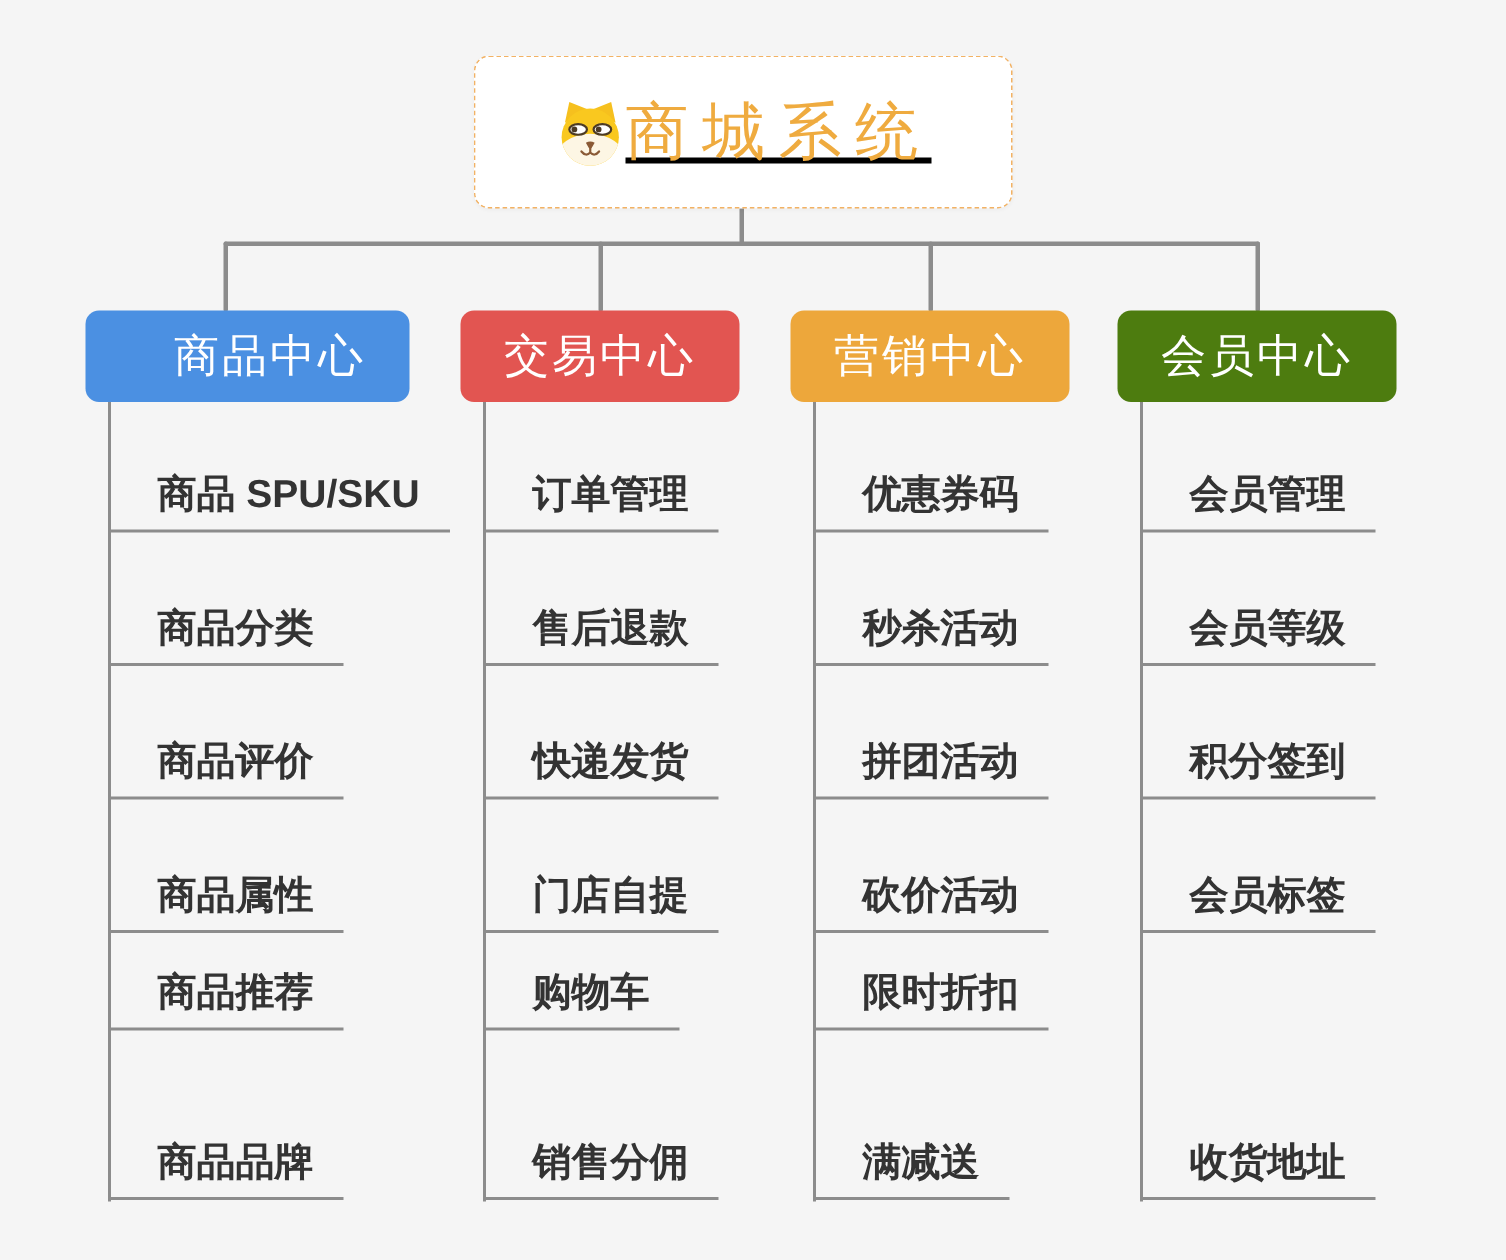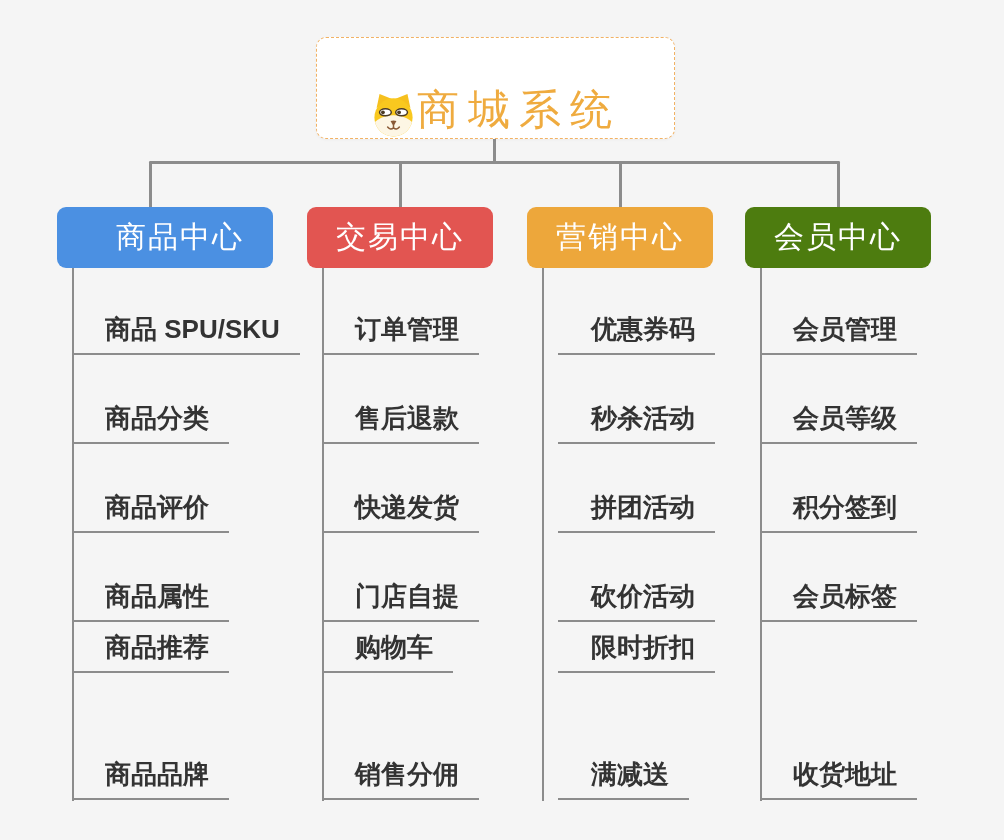--- a/index.html
+++ b/index.html
@@ -31,23 +31,24 @@
   
   .root-node {
     position: absolute;
     left: 316px; top: 37px;
     width: 359px; height: 102px;
     box-sizing: border-box;
     background: #ffffff;
     border: 1px dashed #f2b264;
     border-radius: 10px;
     display: flex;
-    align-items: flex-end;
+    align-items: center;
     justify-content: center;
     box-shadow: 0 1px 3px rgba(0,0,0,0.04);
+    text-decoration: underline;
   }
   .root-title {
     font-size: 42px;
     font-weight: 500;
     letter-spacing: 9px;
     color: #efab3f;
     white-space: nowrap;
   }
   .dog-icon { width: 47px; height: 47px; flex: 0 0 auto; }
   
@@ -67,27 +68,27 @@
   .branch-label {
     color: #ffffff;
     font-size: 30px;
     letter-spacing: 2px;
     white-space: nowrap;
   }
   
   .leaf { position: absolute; font-weight: bold; }
   .col-0 { left: 72px;  }
   .col-1 { left: 322px; }
-  .col-2 { left: 542px; padding-left: 16px; }
+  .col-2 { left: 542px; }
   .col-3 { left: 760px; }
   .row-0 { top: 314px; }
   .row-1 { top: 403px; }
   .row-2 { top: 492px; }
   .row-3 { top: 581px; }
-  .row-4 { top: 632px; }
+  .row-4 { top: 646px; }
   .row-5 { top: 759px; }
   .leaf-label {
     display: inline-block;
     padding: 0 20px 9px 33px;
     border-bottom: 2px solid #8c8c8c;
     font-size: 26px;
     line-height: 30px;
     color: #333333;
     white-space: nowrap;
   }

